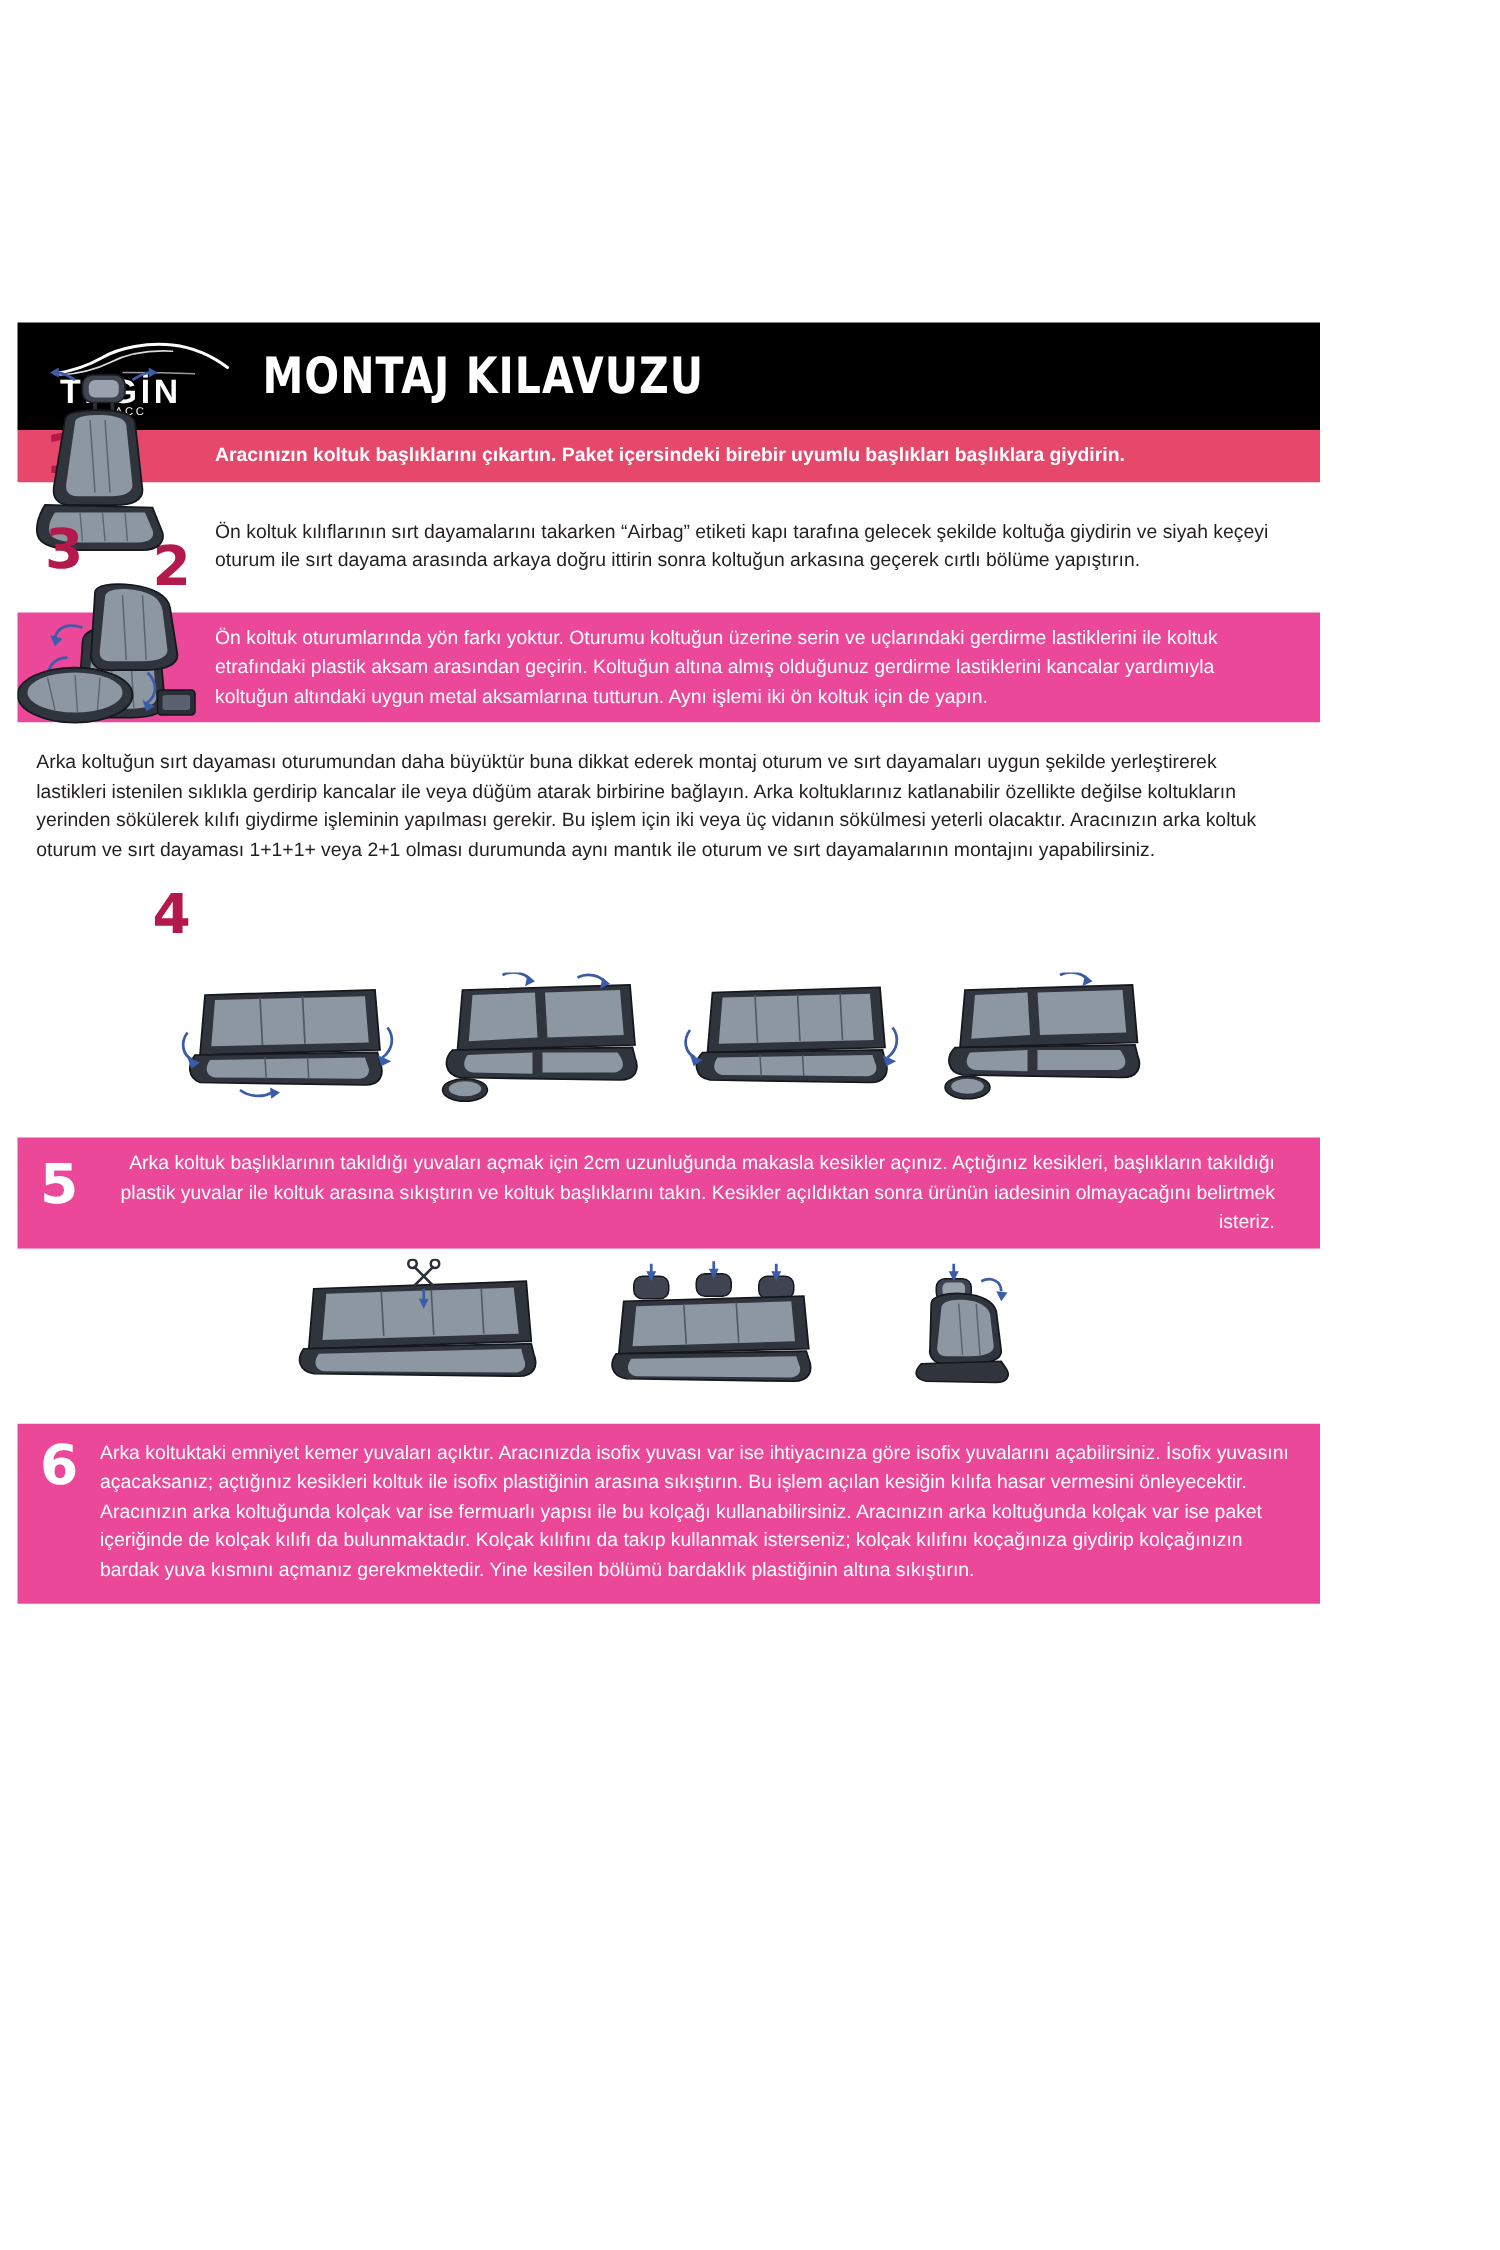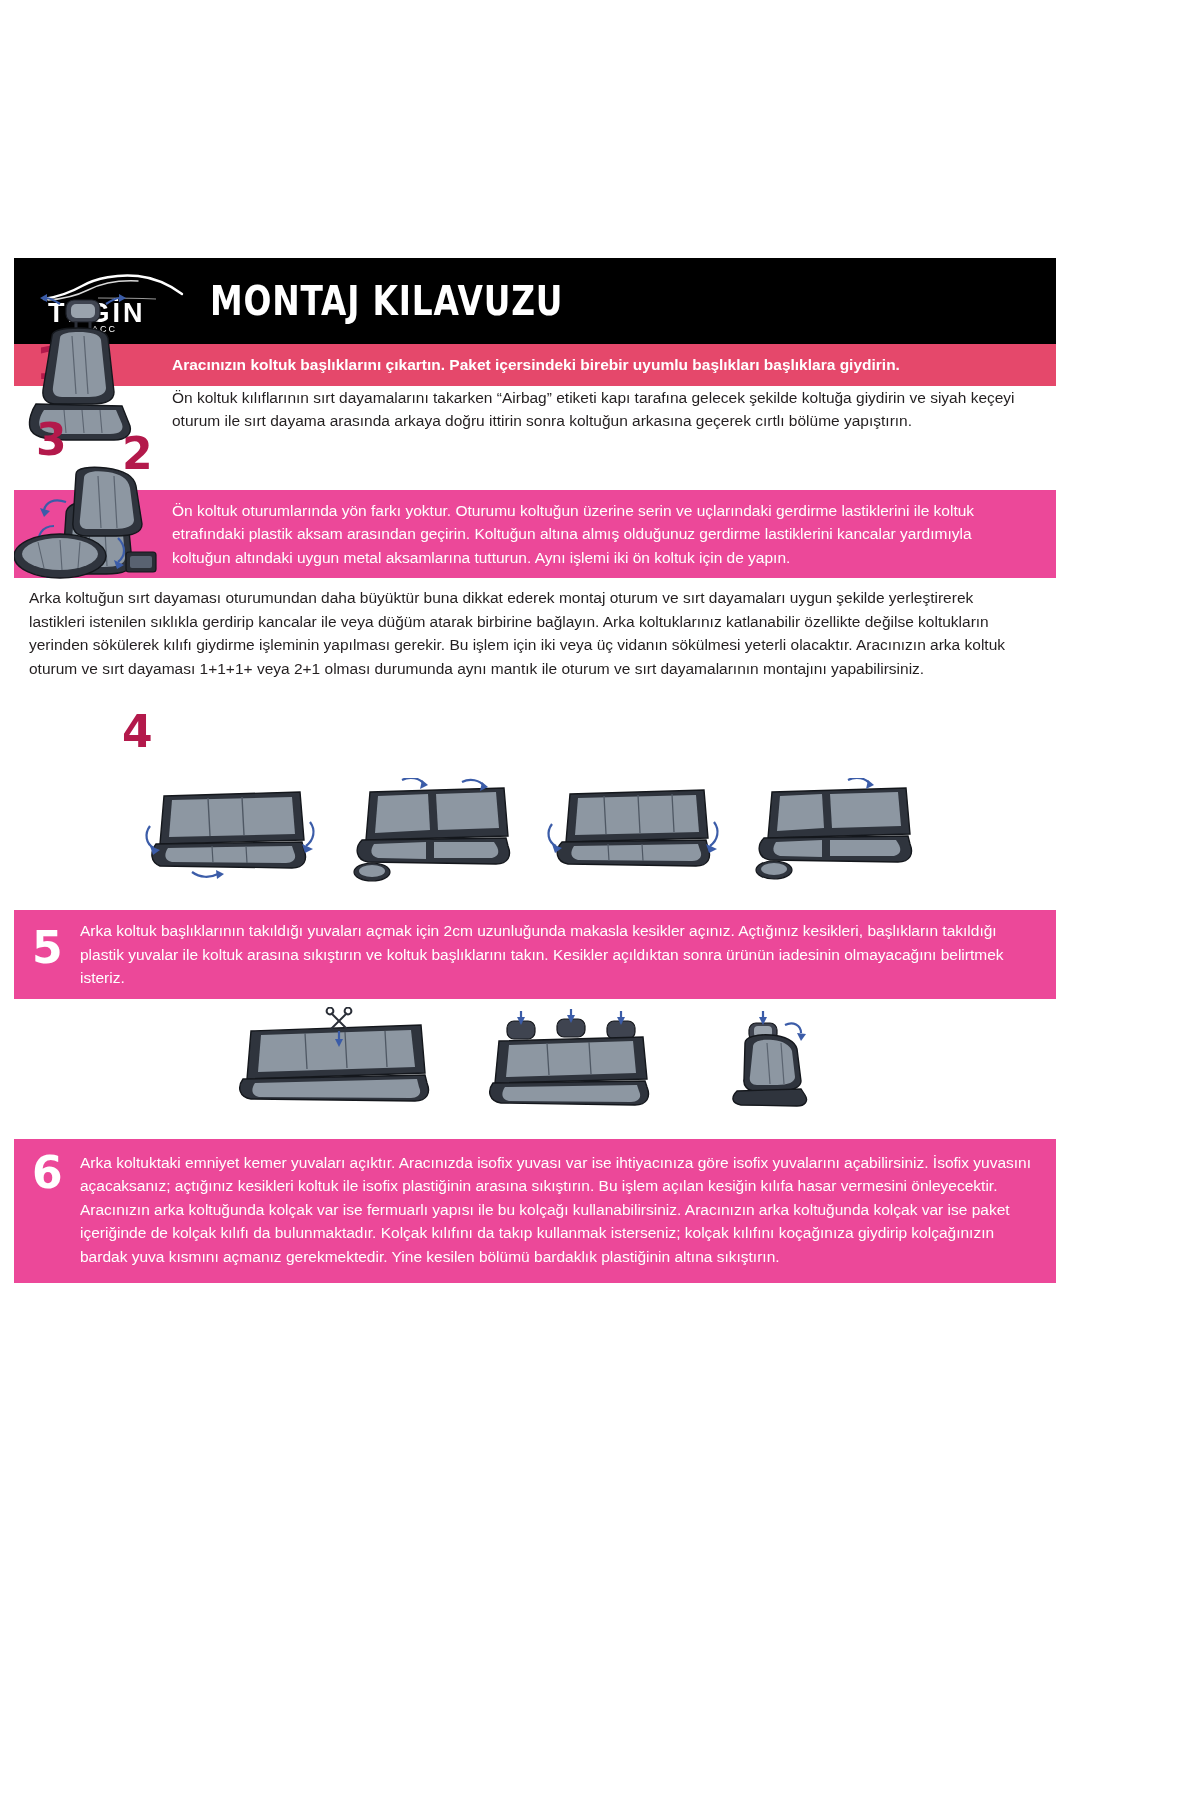--- a/index.html
+++ b/index.html
@@ -102,21 +102,21 @@
   .stepnum.onband  { color: #ffffff; }
 
   
   .row1 { display: block; }
   .row1 .txt { margin-left: 158px; font-weight: bold; }
 
   .row2 .txt { margin-left: 158px; }
   .row3 .txt { margin-left: 158px; }
   .row4 .txt { margin-left: 158px; }
 
-  .row5 .txt { margin-left: 66px; padding-right: 36px; }
+  .row5 .txt { margin-left: 66px; padding-right: 36px; text-align: right; }
   .row6 .txt { margin-left: 66px; }
   .gap10 { height: 10px; background: #ffffff; }
   .gap16 { height: 16px; background: #ffffff; }
 
   
   .imgstrip {
     background: #ffffff;
     position: relative;
   }
   .imgrow {
@@ -160,21 +160,21 @@
 
     <div class="band pink row1">
       <div class="stepnum onwhite" style="left:22px; top:-2px; color:#b3194b;">1</div>
       <div class="txt">
         <p>Aracınızın koltuk başlıklarını çıkartın. Paket içersindeki birebir uyumlu başlıkları başlıklara giydirin.</p>
       </div>
     </div>
 
     <div class="band white row2" style="min-height:104px;">
       <div class="stepnum onwhite" style="left:108px; top:46px;">2</div>
-      <div class="txt" style="padding-top:0;">
+      <div class="txt" style="padding-top:28px;">
         <p>Ön koltuk kılıflarının sırt dayamalarını takarken “Airbag” etiketi kapı tarafına gelecek şekilde koltuğa giydirin ve siyah keçeyi oturum ile sırt dayama arasında arkaya doğru ittirin sonra koltuğun arkasına geçerek cırtlı bölüme yapıştırın.</p>
       </div>
 
       <div class="leftfigs" style="top:-92px;">
         <svg width="150" height="180" viewBox="0 0 150 180">
 
           <g>
             <rect x="52" y="6" width="34" height="22" rx="8" fill="#3f4450" stroke="#1c1f26" stroke-width="1.2"></rect>
             <rect x="57" y="10" width="24" height="14" rx="5" fill="#9aa3ad"></rect>
             <line x1="62" y1="28" x2="62" y2="36" stroke="#2b2f38" stroke-width="3"></line>
@@ -217,21 +217,21 @@
           <path class="arrow" d="M40 30 C28 30 22 40 26 50"></path>
           <path class="arrowhead" d="M22 48 l4 9 l5 -7 z"></path>
           <path class="arrow" d="M44 58 C34 62 30 70 34 78"></path>
           <path class="arrowhead" d="M30 76 l4 9 l5 -7 z"></path>
         </svg>
       </div>
     </div>
 
     <div class="band white row4" style="min-height:196px;">
       <div class="stepnum onwhite" style="left:108px; top:132px;">4</div>
-      <div class="txt" style="padding-top:8px;margin-left:15px;">
+      <div class="txt" style="padding-top:20px;margin-left:15px;">
         <p>Arka koltuğun sırt dayaması oturumundan daha büyüktür buna dikkat ederek montaj oturum ve sırt dayamaları uygun şekilde yerleştirerek lastikleri istenilen sıklıkla gerdirip kancalar ile veya düğüm atarak birbirine bağlayın. Arka koltuklarınız katlanabilir özellikte değilse koltukların yerinden sökülerek kılıfı giydirme işleminin yapılması gerekir. Bu işlem için iki veya üç vidanın sökülmesi yeterli olacaktır. Aracınızın arka koltuk oturum ve sırt dayaması 1+1+1+ veya 2+1 olması durumunda aynı mantık ile oturum ve sırt dayamalarının montajını yapabilirsiniz.</p>
       </div>
 
       <div class="leftfigs" style="top:-160px;">
         <div class="stepnum onwhite" style="left:22px; top:0;">3</div>
       </div>
 
       <div class="leftfigs" style="top:-112px;">
         <svg width="152" height="130" viewBox="0 0 152 130">
 

